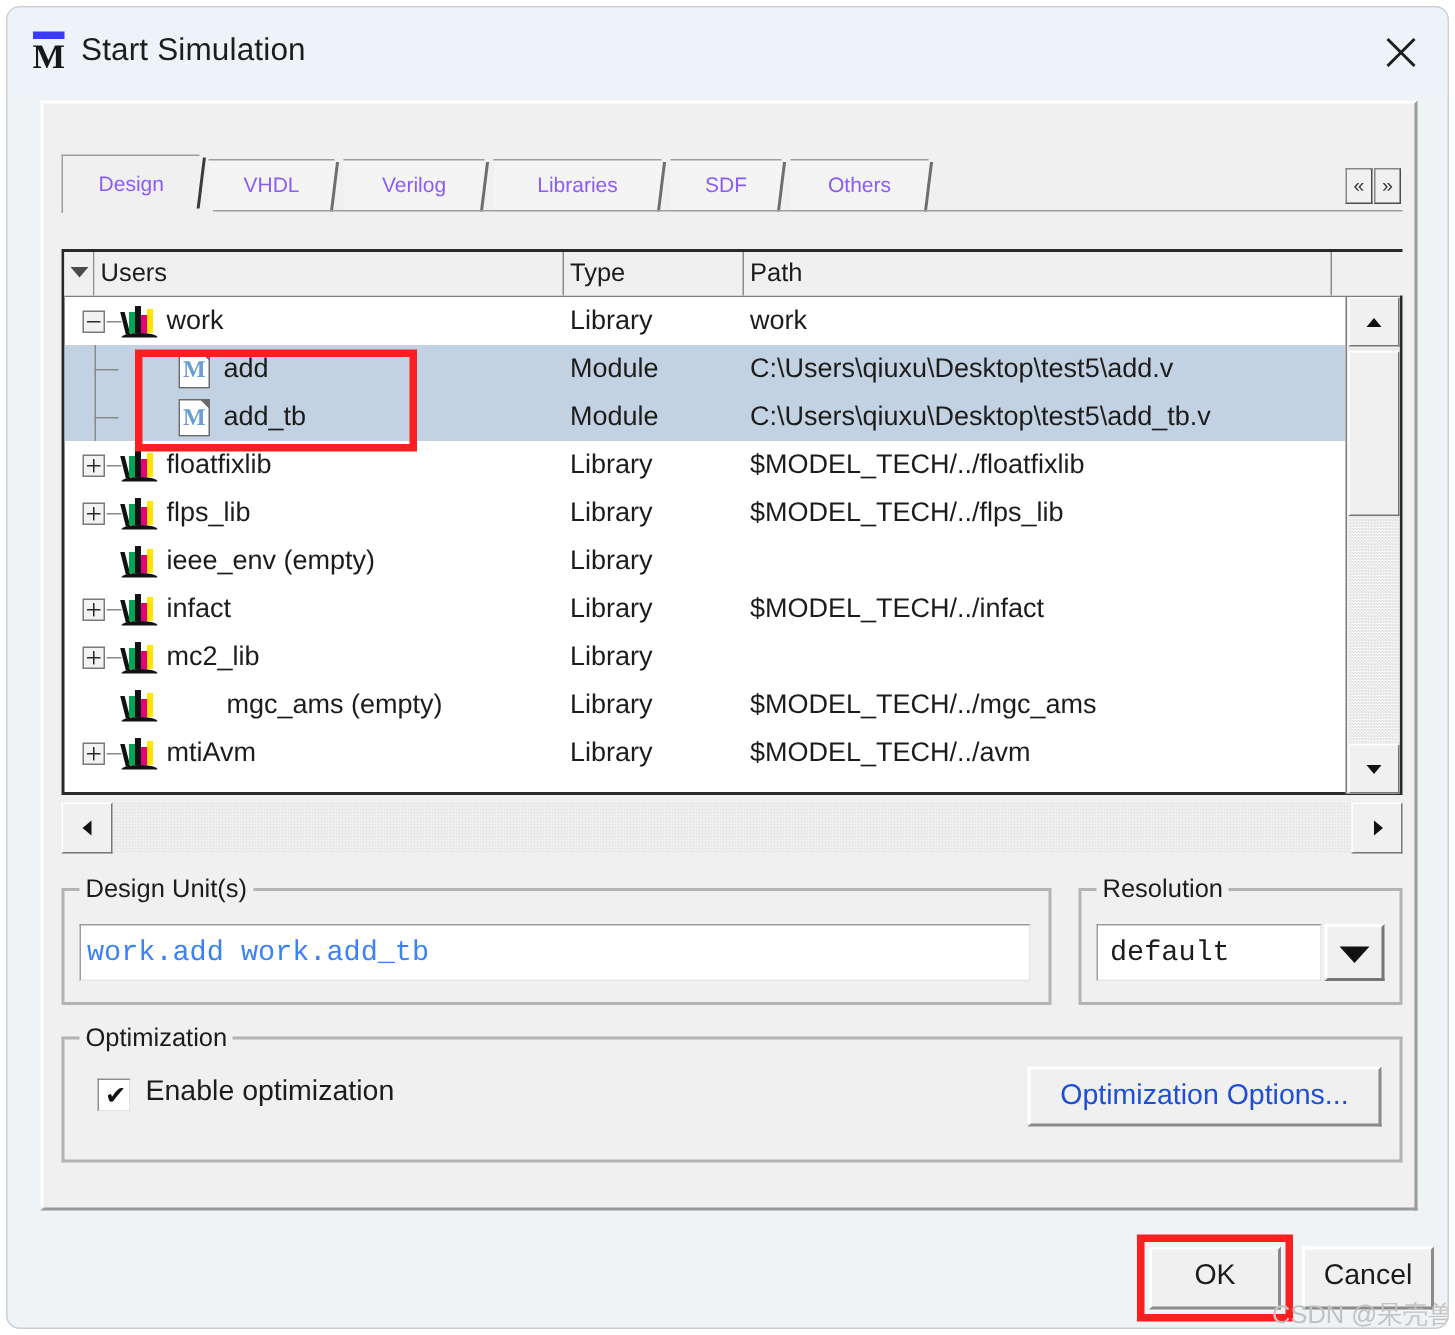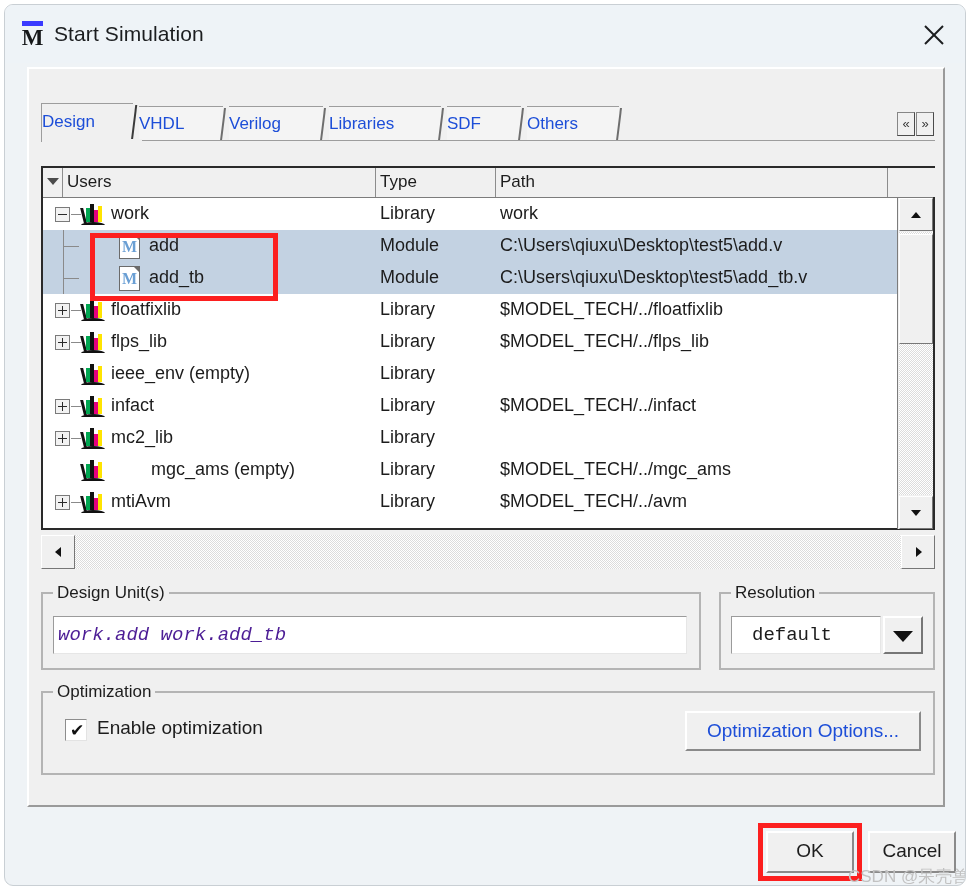--- a/index.html
+++ b/index.html
@@ -69,22 +69,22 @@
   
   #tabstrip {
     position: absolute; left: 12px; top: 34px;
     width: 894px; height: 38px;
   }
   .tab {
     position: absolute; top: 3px; height: 35px;
     background: #f4f4f4;
     border-top: 1px solid #9d9d9d;
     box-sizing: border-box;
-    font-size: 17px; color: #1d4ed8;
-    line-height: 33px; 
+    font-size: 14px; color: #8b5cf6;
+    line-height: 33px; text-align: center;
     cursor: pointer;
     white-space: nowrap;
   }
   .tab::after {
     content: ""; position: absolute;
     right: -1px; top: 1px; width: 2px; height: 33px;
     background: #6e6e6e;
     transform: skewX(-7deg);
   }
   .tab.active {
@@ -322,43 +322,42 @@
 
   #grp-design { left: 12px; top: 523px; width: 660px; height: 78px; }
   #design-input {
     position: absolute; left: 10px; top: 22px;
     width: 634px; height: 38px;
     background: #ffffff;
     border: 1px solid #9b9b9b;
     border-right-color: #e6e6e6; border-bottom-color: #e6e6e6;
     box-sizing: border-box;
     font-family: "Liberation Mono", monospace;
-    font-size: 19px; color: #4c1d95;
+    font-size: 19px; color: #3b82f6;
     line-height: 36px; padding-left: 4px;
     white-space: nowrap; overflow: hidden;
     cursor: text;
-    font-style: italic;
   }
 
   #grp-resolution { left: 690px; top: 523px; width: 216px; height: 78px; }
   #resolution-select {
     position: absolute; left: 10px; top: 22px;
     width: 192px; height: 38px;
     cursor: pointer;
   }
   #resolution-value {
     position: absolute; left: 0; top: 0;
     width: 150px; height: 38px;
     background: #ffffff;
     border: 1px solid #9b9b9b;
     border-right-color: #e6e6e6; border-bottom-color: #e6e6e6;
     box-sizing: border-box;
     font-family: "Liberation Mono", monospace;
     font-size: 19px; color: #1c1c1c;
-    line-height: 36px; padding-left: 20px;
+    line-height: 36px; padding-left: 8px;
     white-space: nowrap; overflow: hidden;
   }
   #resolution-arrow {
     position: absolute; left: 152px; top: 0;
     width: 40px; height: 38px;
     background: #f0f0f0;
     border: 2px solid #ffffff;
     border-right-color: #767676; border-bottom-color: #767676;
     box-sizing: border-box;
     cursor: pointer;

